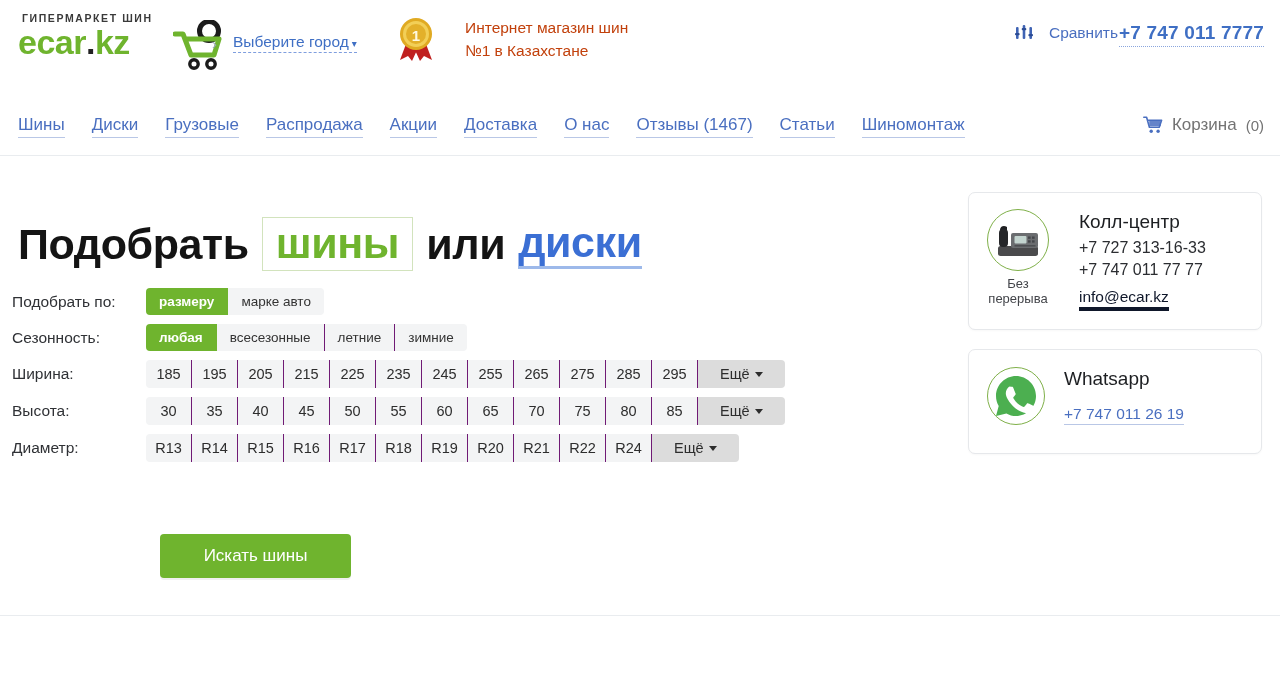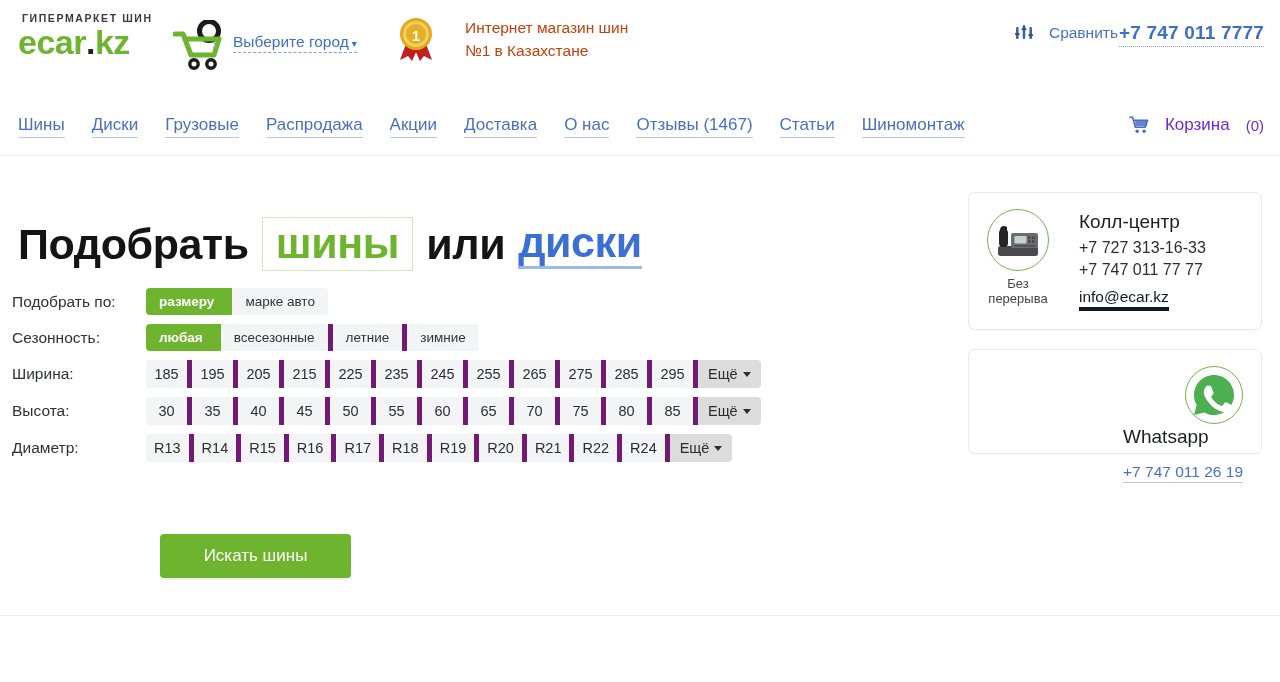--- a/index.html
+++ b/index.html
@@ -63,22 +63,22 @@
     border-bottom: 1px solid #e9ecef;
   }
   .nav-items { position: absolute; left: 18px; top: 10px; display: flex; gap: 27px; }
   .nav-item {
     font-size: 17px; color: #4a6fc0; cursor: pointer;
     border-bottom: 1px solid #b9c7e6; padding-bottom: 1px; line-height: 22px;
     white-space: nowrap;
   }
   .cart-link {
     position: absolute; right: 16px; top: 11px;
-    display: flex; align-items: center; gap: 16px;
-    font-size: 17px; color: #6d28d9; cursor: pointer;
+    display: flex; align-items: center; gap: 9px;
+    font-size: 17px; color: #737373; cursor: pointer;
   }
   .cart-link .cnum { font-size: 15px; }
 
   
   .heading {
     position: absolute; left: 18px; top: 188px;
     font-size: 43px; font-weight: bold; color: #141414;
     letter-spacing: -0.4px; display: flex; align-items: center; line-height: 52px;
     white-space: nowrap;
   }
@@ -95,36 +95,36 @@
   
   .filters { position: absolute; left: 12px; top: 288px; width: 780px; }
   .frow { display: flex; align-items: center; margin-bottom: 9px; }
   .flabel {
     width: 134px; font-size: 15.5px; color: #2f3135; flex: 0 0 134px;
   }
   .bgroup { display: flex; border-radius: 4px; overflow: hidden; }
   .btn-opt {
     background: #f3f4f5; color: #333; font-size: 14px;
     padding: 0 13px; height: 27px; line-height: 27px;
-    border-right: 5px solid #701a75; cursor: pointer; text-align:center;
+    border-right: 1px solid #701a75; cursor: pointer; text-align:center;
     white-space: nowrap;
   }
   .btn-opt:last-child { border-right: none; }
   .btn-opt.active {
     background: #6fb42e; color: #ffffff; font-weight: bold;
     border-right-color: #6fb42e;
   }
   .bgroup.seg2 .btn-opt { font-size: 13.5px; }
   .bgroup.sizes .btn-opt {
     min-width: 46px; padding: 0 8px; font-size: 14.5px;
     height: 28px; line-height: 28px; color:#2d2d2d;
   }
   .btn-more {
     background: #dcdcdc !important; color:#2d2d2d; font-size: 13.5px;
-    min-width: 0 !important; padding: 0 10px !important;
+    min-width: 0 !important; padding: 0 22px !important;
     display:flex; align-items:center; gap:5px; border-right: none !important;
   }
   .caret-dn {
     width: 0; height: 0; border-left: 4px solid transparent;
     border-right: 4px solid transparent; border-top: 5px solid #2d2d2d;
     display:inline-block;
   }
 
   .search-btn {
     position: absolute; left: 160px; top: 534px;
@@ -159,21 +159,21 @@
   .card-mail {
     font-size: 15.5px; color: #0f172a; margin-top: 7px;
     border-bottom: 4px solid #0f172a; display: inline-block;
     padding-bottom: 1px; cursor: pointer;
   }
   .card-phone {
     font-size: 15.5px; color: #4a6fc0; margin-top: 11px;
     border-bottom: 1px solid #b9c7e6; display: inline-block;
     padding-bottom: 1px; cursor: pointer;
   }
-  .wa-inner { display:flex; padding: 16px 18px 0 18px; align-items: flex-end; flex-direction: column; }
+  .wa-inner { display:flex; padding: 16px 18px 0 18px; align-items: flex-end; }
   .wa-circle {
     width: 58px; height: 58px; border-radius: 50%; border: 1px solid #7fb049;
     display:flex; align-items:center; justify-content:center; flex:0 0 58px;
   }
 
   .footer-rule {
     position: absolute; left: 0; top: 615px; width: 1280px;
     height: 1px; background: #e9ecef;
   }
 </style>

